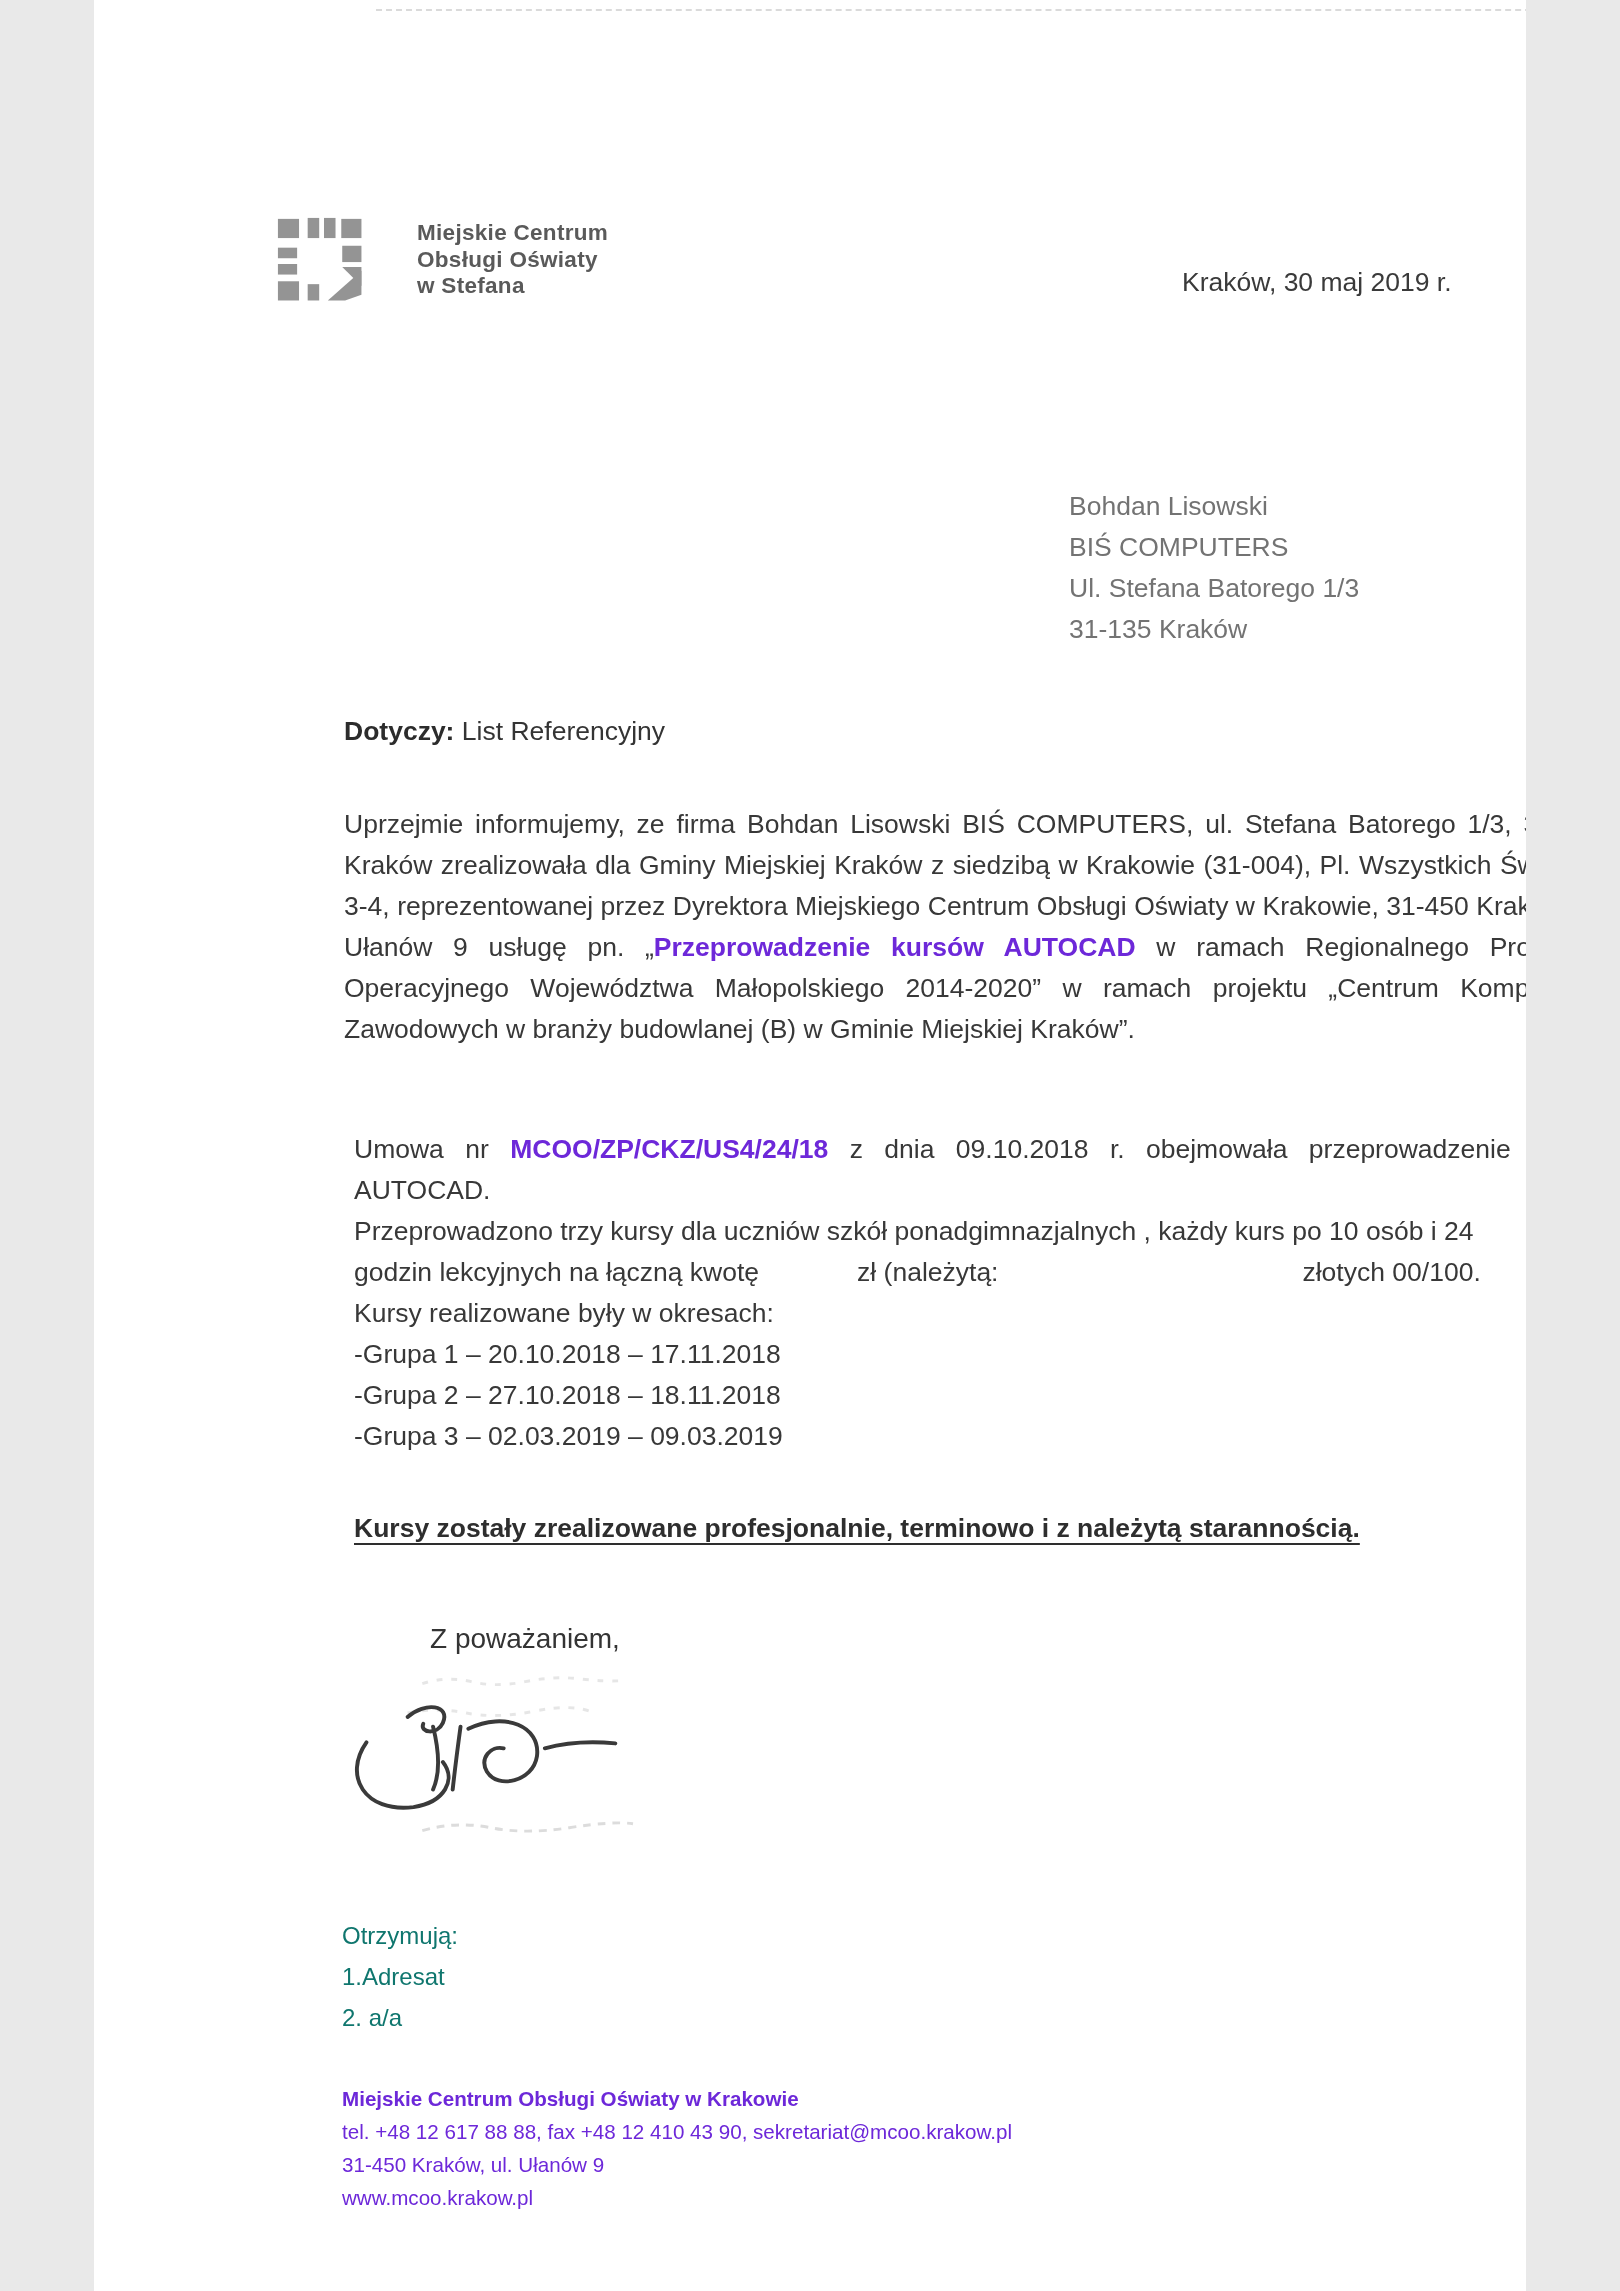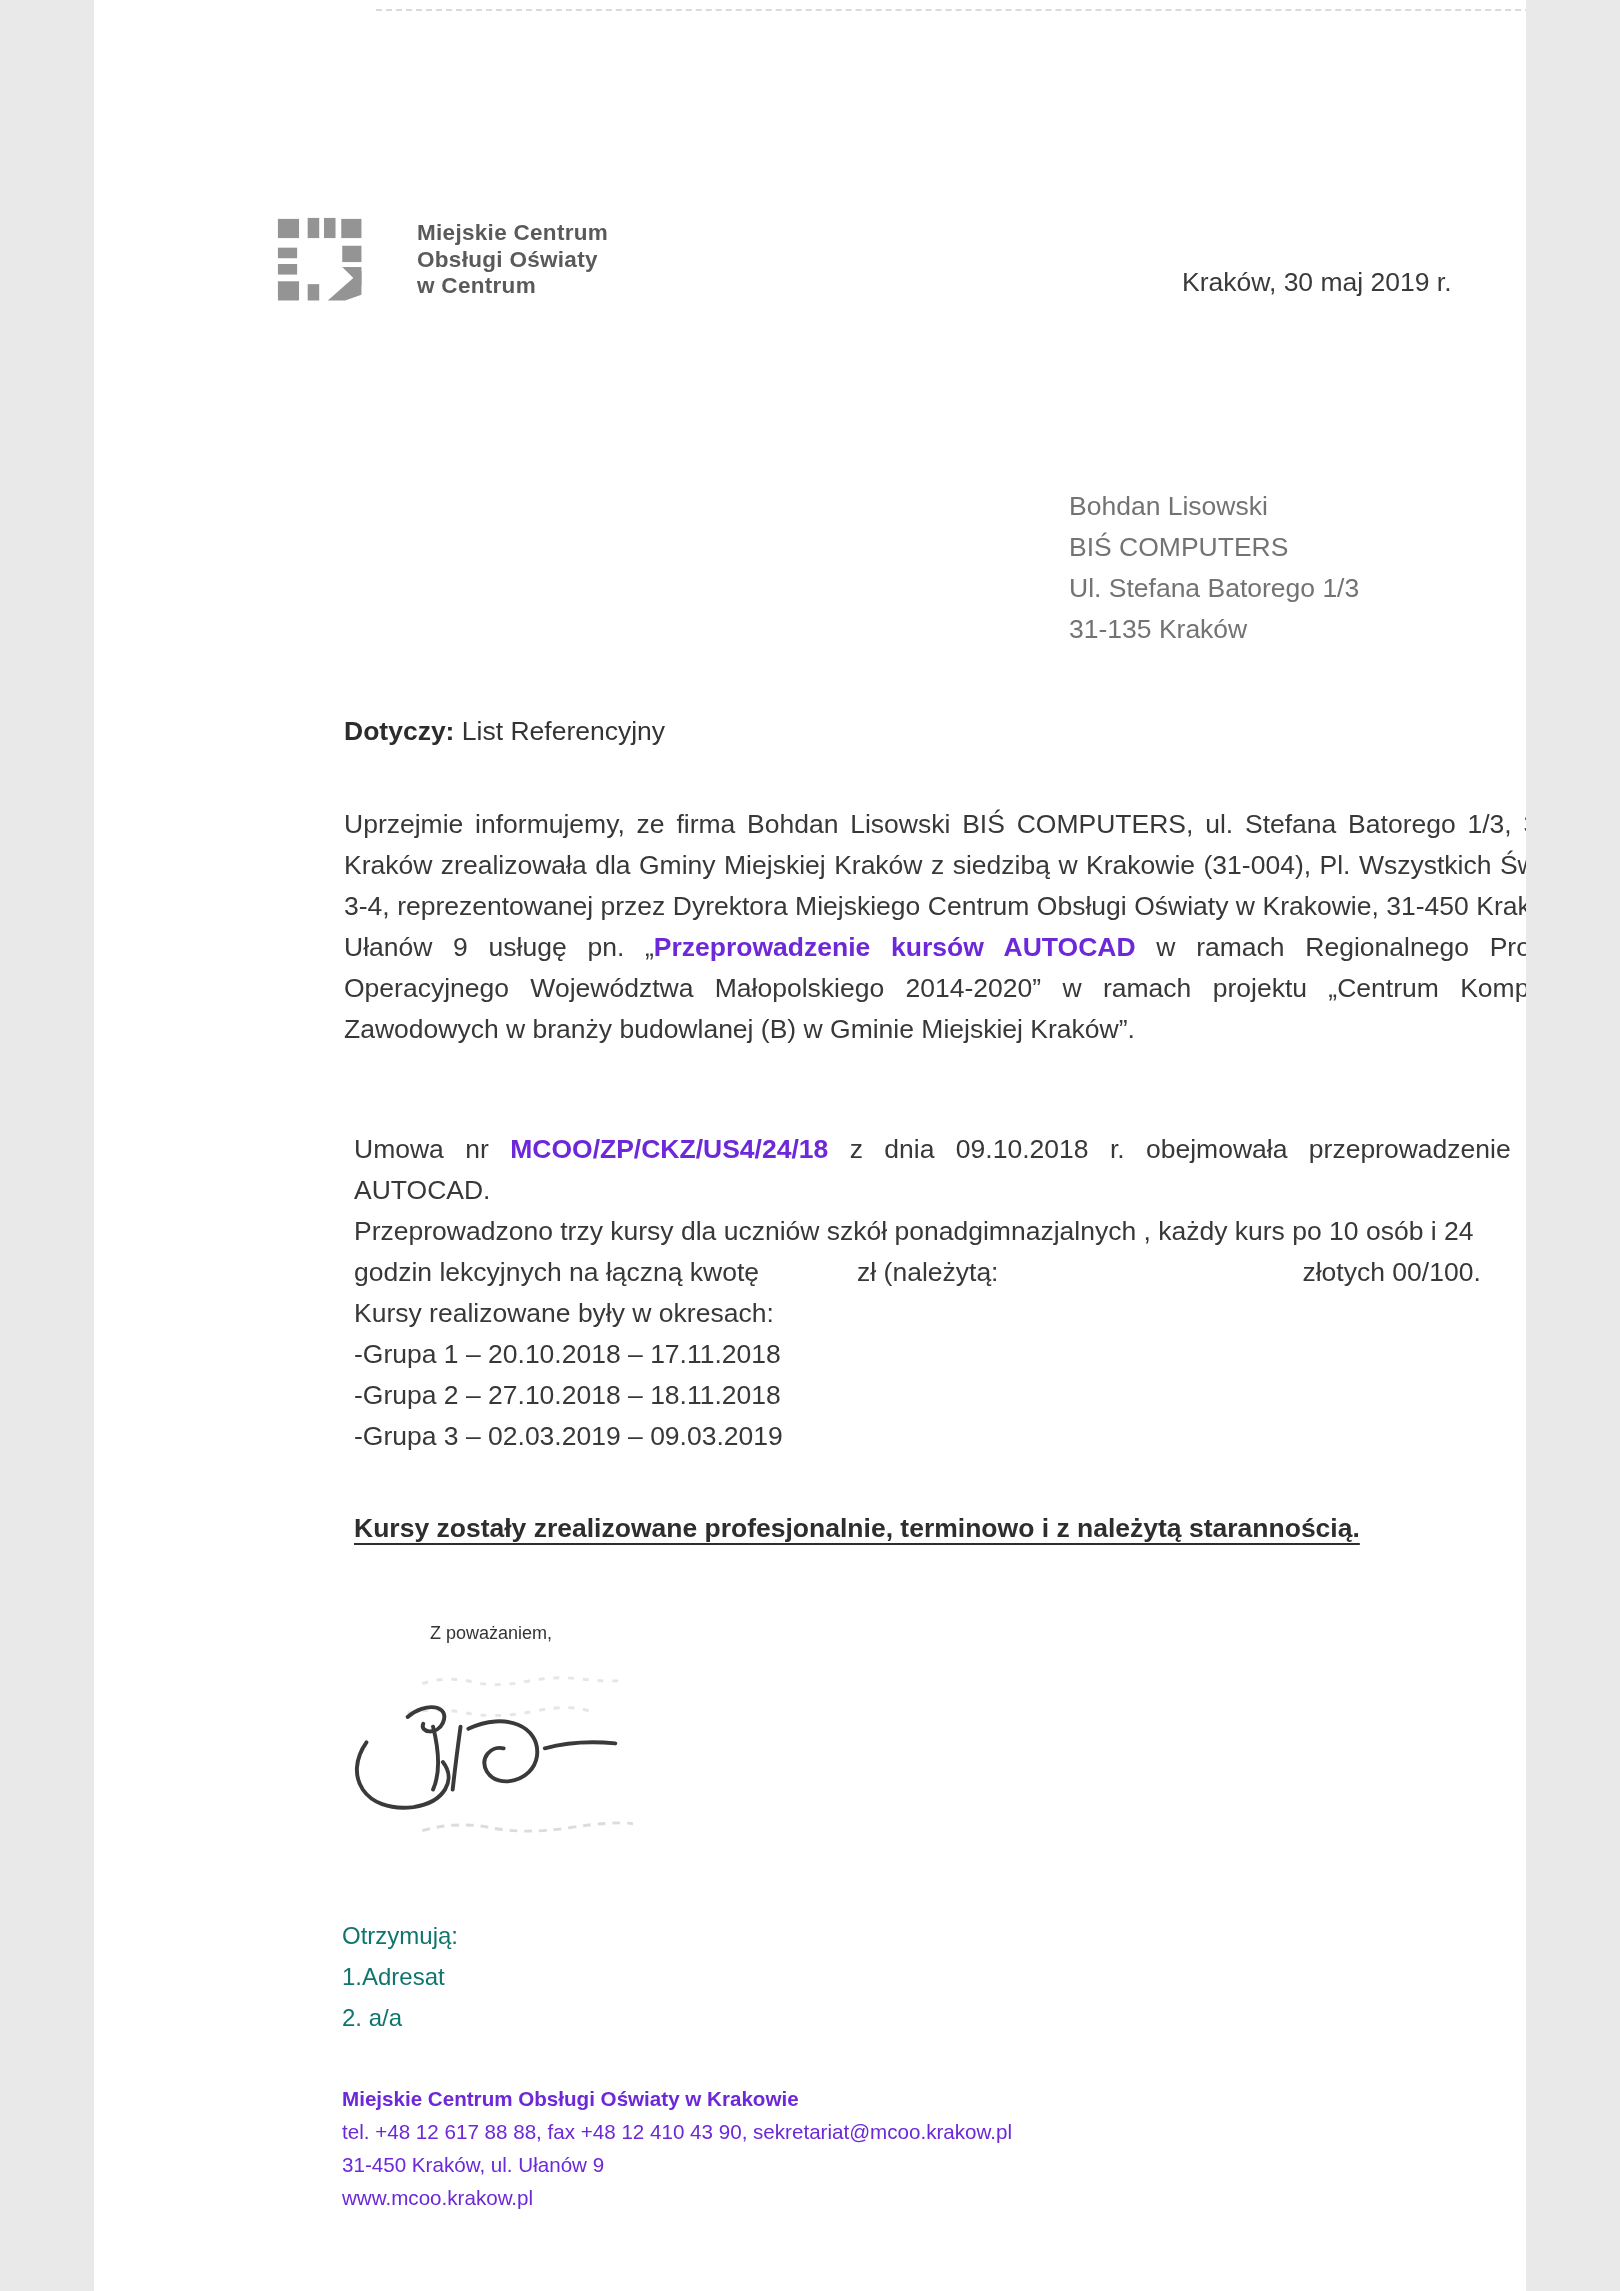--- a/index.html
+++ b/index.html
@@ -35,21 +35,21 @@
   .p2wrap{position:absolute;top:1129px;left:260px;width:1262px;}
   .p2{text-align:justify;}
   .seg-b{font-weight:bold;color:#6d28d9;}
   .gap-s{display:inline-block;width:98px;}
   .gap-l{display:inline-block;width:304px;}
   .highlight{
     position:absolute;top:1513px;left:260px;
     font-size:26.5px;font-weight:bold;color:#2e2e2e;
     text-decoration:underline;text-underline-offset:5.9px;text-decoration-thickness:2px;
   }
-  .closing{position:absolute;top:1623px;left:336px;font-size:18px;color:#343434;}
+  .closing{position:absolute;top:1623px;left:336px;font-size:28px;color:#343434;}
   .signature{position:absolute;top:1666px;left:235px;width:412px;height:196px;}
   .distribution{position:absolute;top:1915px;left:248px;font-size:24px;line-height:41px;color:#0f766e;}
   .footer{position:absolute;top:2082px;left:248px;font-size:20.6px;line-height:33px;color:#6d28d9;}
   .footer .f-bold{font-weight:bold;}
 </style>
 </head>
 <body>
 
 <div class="page">
 
@@ -69,21 +69,21 @@
         <polygon points="69,53 89,53 89,73"></polygon>
         <rect x="2" y="68" width="22" height="20"></rect>
         <rect x="33" y="71" width="12" height="17"></rect>
         <polygon points="54,88 89,57 89,82 72,88"></polygon>
       </g>
     </svg>
   </div>
   <div class="org-name">
     <div>Miejskie Centrum</div>
     <div>Obsługi Oświaty</div>
-    <div>w Centrum</div>
+    <div>w Stefana</div>
   </div>
 
   <div class="date-line">Kraków, 30 maj 2019 r.</div>
 
 
   <div class="recipient">
     <div>Bohdan Lisowski</div>
     <div>BIŚ COMPUTERS</div>
     <div>Ul. Stefana Batorego 1/3</div>
     <div>31-135 Kraków</div>

